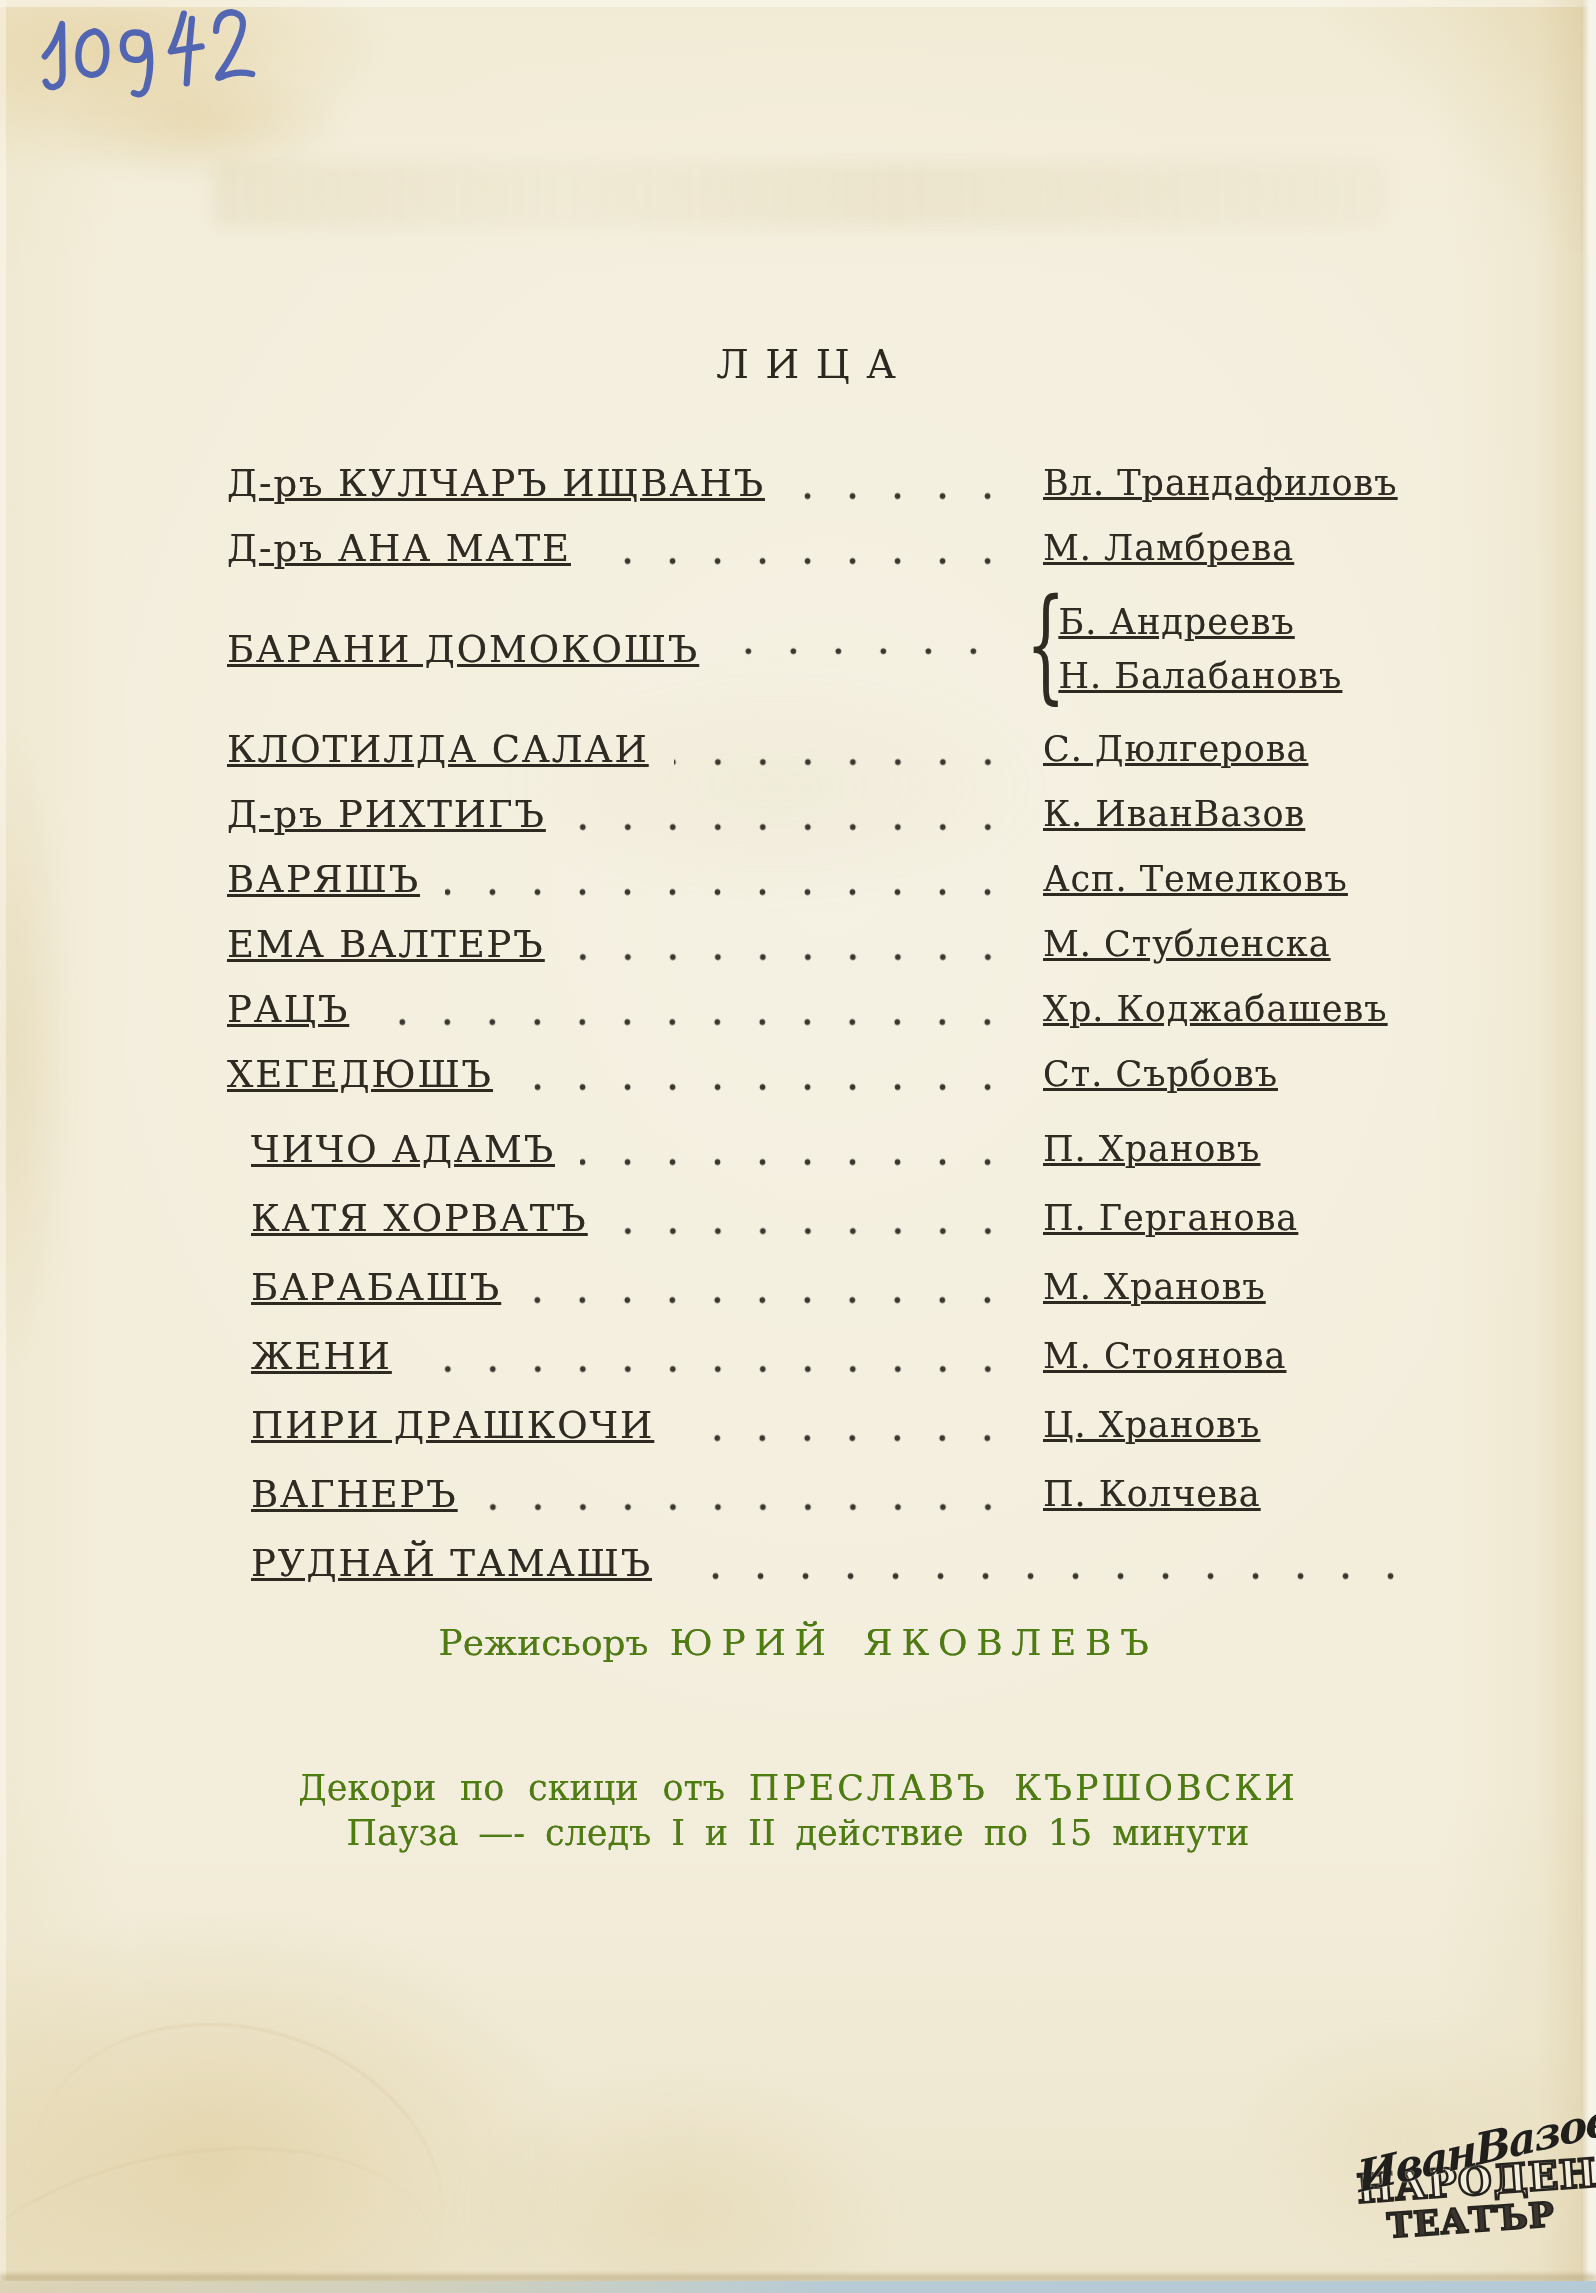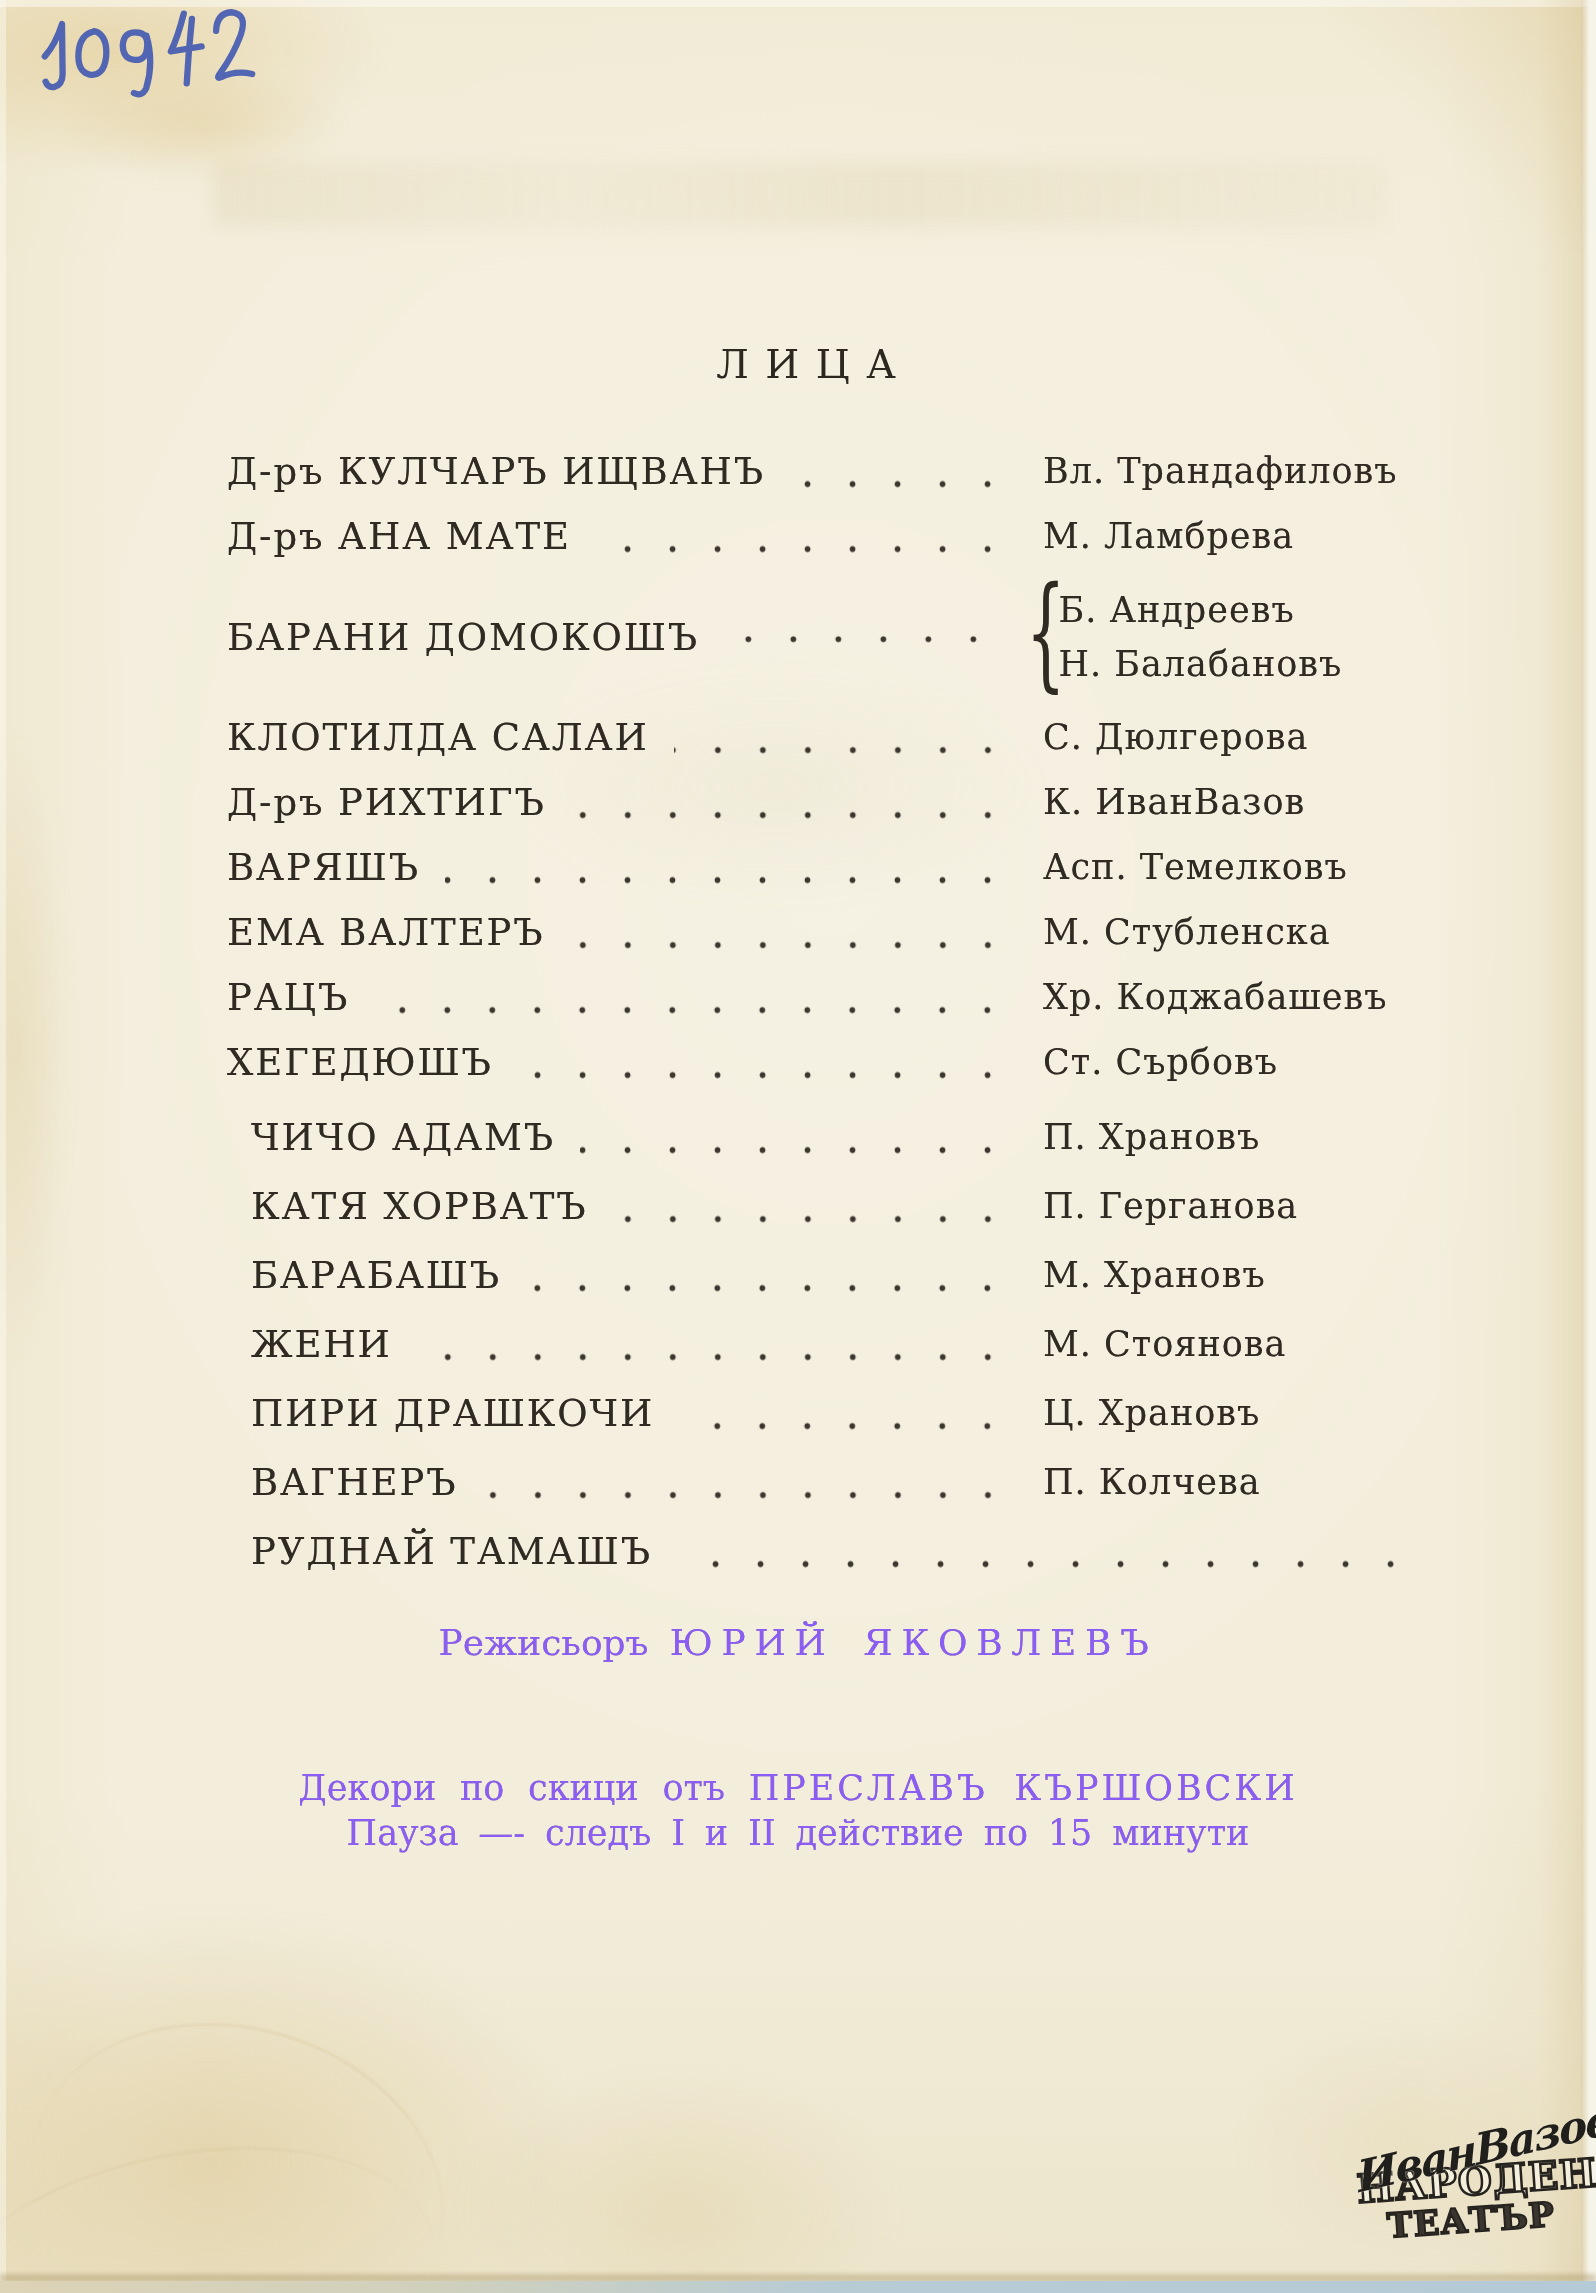--- a/index.html
+++ b/index.html
@@ -49,41 +49,41 @@
     background:rgba(163,142,92,.38);}
   .edge-bottom-strip{position:absolute;left:0;right:0;bottom:0;height:12.6px;
     background:linear-gradient(90deg,#ddd3b6 0%,#cfd0bd 28%,#b7cbd5 52%,#b4cad6 100%);}
   
   .inv{position:absolute;top:3.9px;left:35px;transform:rotate(-4deg);}
   
   .cast-title{position:absolute;top:342px;left:0;width:100%;
     text-align:center;font-size:39px;letter-spacing:16.5px;text-indent:16.5px;
     color:#2c271f;padding-left:8px;}
   
-  .cast-list{position:absolute;top:439px;left:227px;width:1219px;}
+  .cast-list{position:absolute;top:451px;left:227px;width:1219px;text-decoration:underline;}
   .cast-row{display:flex;align-items:center;height:65px;font-size:37px;}
   .cast-row:nth-child(n+10){height:69px;margin-left:24px;}
   .cast-row:nth-child(10){margin-top:7.8px;}
   .cast-row.braced{height:136px;}
   .role{white-space:nowrap;letter-spacing:1.9px;color:#2f2a22;
     text-shadow:0 0 0.6px rgba(47,42,34,.55);}
   .leader{flex:1 1 auto;height:8.7px;margin-left:25px;margin-right:33px;
     align-self:center;transform:translateY(12.6px);
     background-image:radial-gradient(circle, rgba(44,39,31,.92) 2.5px, rgba(44,39,31,0) 3.3px);
     background-size:45px 8.7px;background-repeat:repeat-x;background-position:right center;}
   .braced .leader{transform:translateY(1.9px);margin-right:47px;}
   .actor-col{width:403px;flex:0 0 403px;position:relative;font-size:35px;letter-spacing:1px;
     color:#2f2a22;text-shadow:0 0 0.6px rgba(47,42,34,.5);}
   .actor-line{line-height:45px;white-space:nowrap;}
   .braced .actor-line{line-height:54px;margin-left:15.5px;}
   .brace{position:absolute;left:-37px;top:50%;
     transform:translateY(-54%) scaleX(.5);
     font-size:124px;font-weight:400;color:#2f2a22;line-height:1;}
   
-  .credit{position:absolute;left:0;width:100%;text-align:center;white-space:nowrap;color:#8b5cf6;
+  .credit{position:absolute;left:0;width:100%;text-align:center;white-space:nowrap;color:#4d7c0f;
     text-shadow:0 0 0.6px rgba(46,41,33,.5);}
   .line-director{top:1622px;font-size:36px;}
   .line-director .big{letter-spacing:8.7px;margin-left:21.3px;}
   .line-director .big + .big{margin-left:29px;}
   .line-decor{top:1768px;font-size:35px;word-spacing:12.6px;}
   .line-decor .big{letter-spacing:2.9px;}
   .line-pause{top:1813px;font-size:35px;word-spacing:8.7px;}
   
   .stamp{position:absolute;left:1357px;top:2127px;width:223px;text-align:center;
     transform:rotate(-4deg);color:#211f1c;}

